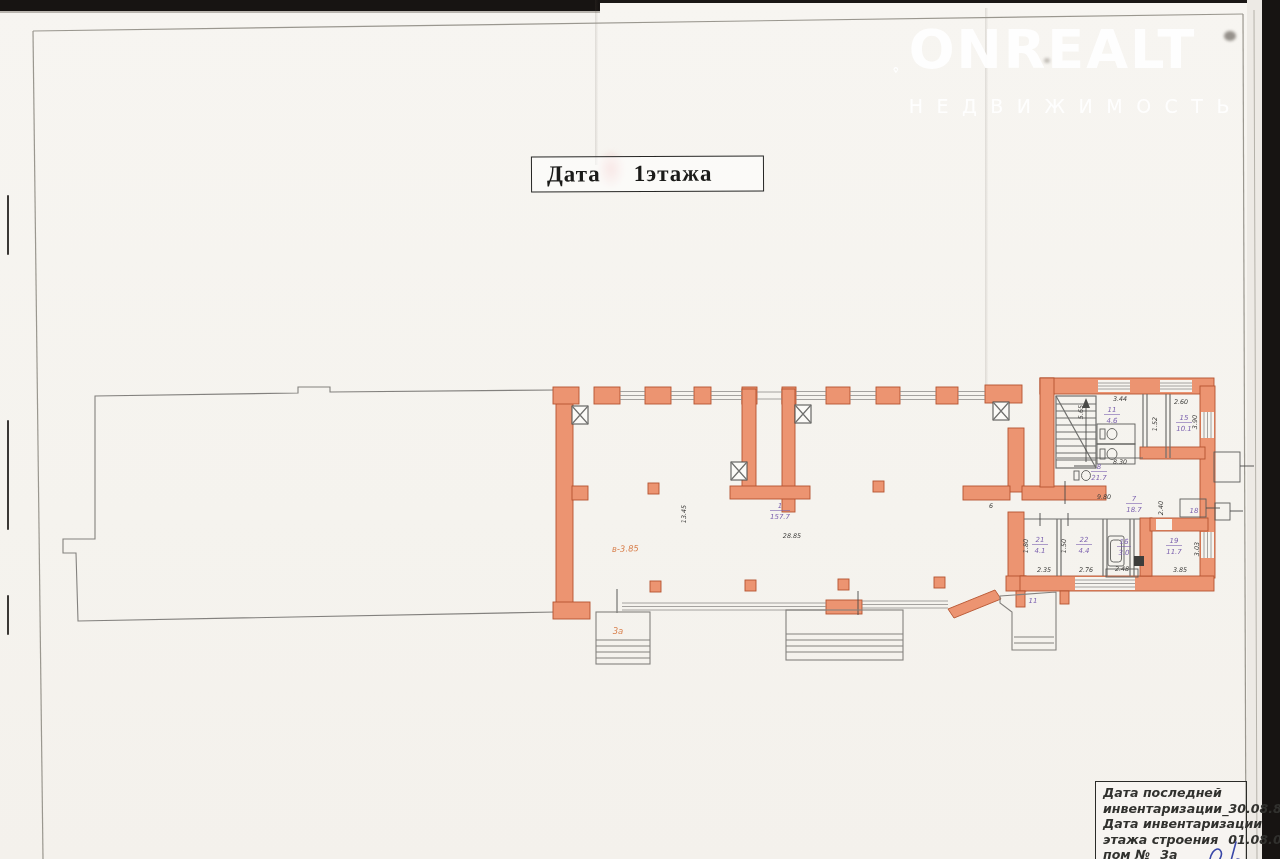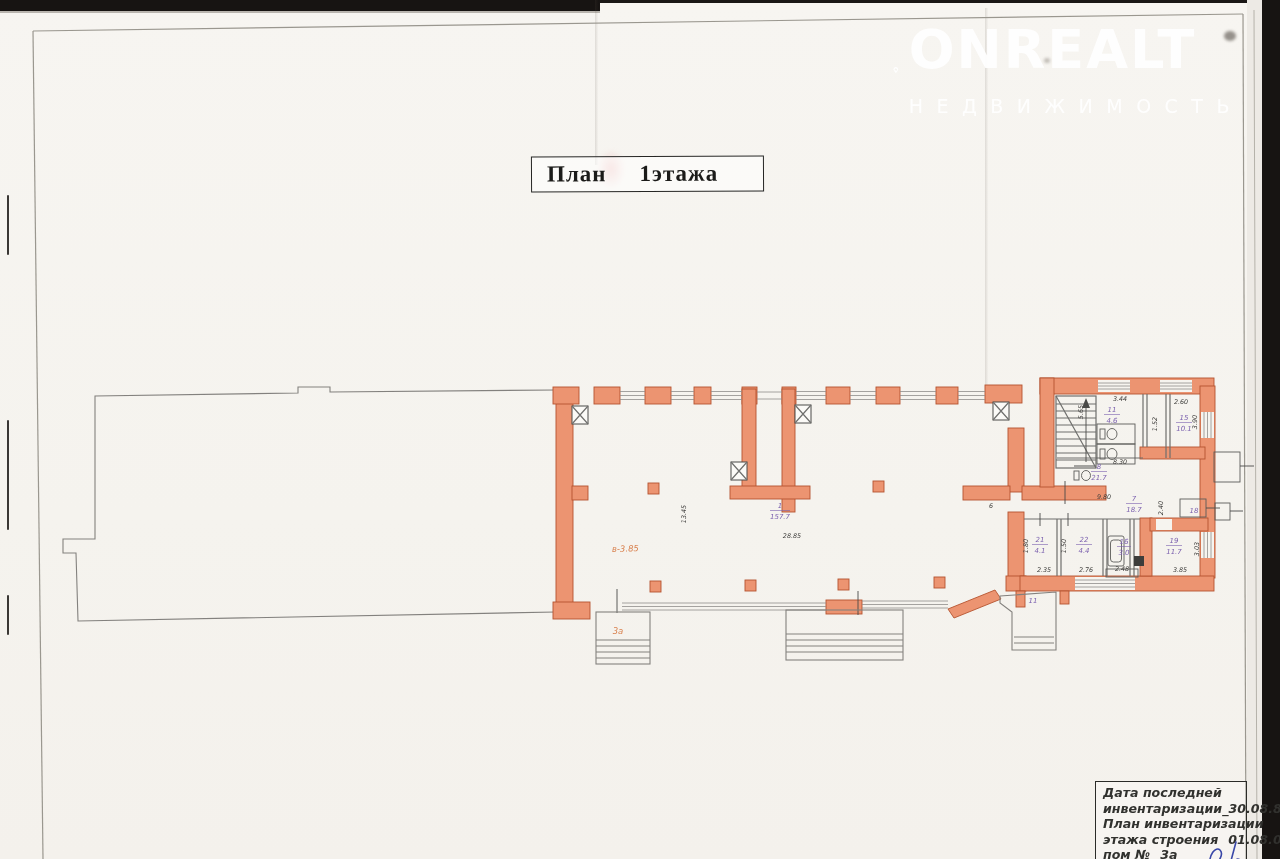--- a/index.html
+++ b/index.html
@@ -74,21 +74,21 @@
       <path d="M40,4 C21,4 8,19 8,37 C8,59 40,90 40,90 C40,90 72,59 72,37 C72,19 59,4 40,4 Z" fill="#ffffff"></path>
       <polygon points="40,22 60,40 55,40 55,58 45,58 45,47 35,47 35,58 25,58 25,40 20,40" fill="#f5f3ee"></polygon>
     </svg>
     <div class="wm-text">
       <div class="wm-brand">ONREALT</div>
       <div class="wm-sub">НЕДВИЖИМОСТЬ</div>
     </div>
   </div>
 
   <div class="abs title-box">
-    <span class="w1">План</span>
+    <span class="w1">Дата</span>
     <span class="fl">1</span>
     <span class="w2">этажа</span>
   </div>
 
   <svg class="abs" style="left:0;top:0;" width="1280" height="859" viewBox="0 0 1280 859">
     <style>
       .wall{fill:#EC9471;stroke:#B5532F;stroke-width:.9;}
       .thin{stroke:#83817e;stroke-width:1.1;fill:none;}
       .part{stroke:#6f6f6d;stroke-width:1.2;fill:none;}
       .glz{stroke:#8f8d8a;stroke-width:.8;}
@@ -361,21 +361,21 @@
   </svg>
 
   <div class="abs stamp">
     <div class="row">
         <span>Дата последней</span>
       </div>
     <div class="row">
         <span>инвентаризации_30.08.89г.</span>
       </div>
     <div class="row">
-        <span>План инвентаризации</span>
+        <span>Дата инвентаризации</span>
       </div>
     <div class="row">
       <span>этажа строения</span>
       <span class="val">01.08.08г.</span>
     </div>
     <div class="row">
       <span>пом №</span>
       <span class="val">3а</span>
       <span class="grow"></span>
     </div>

